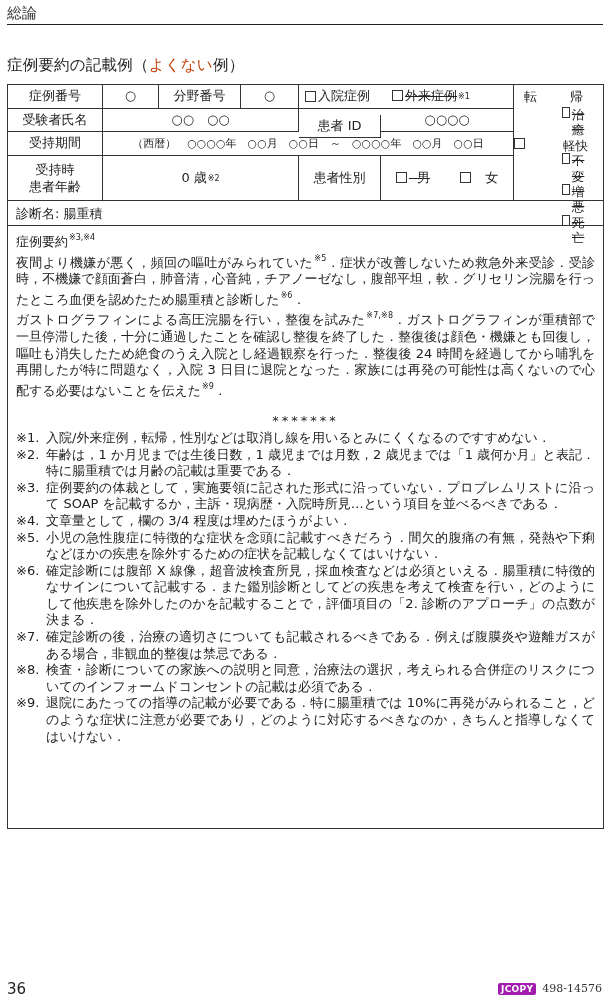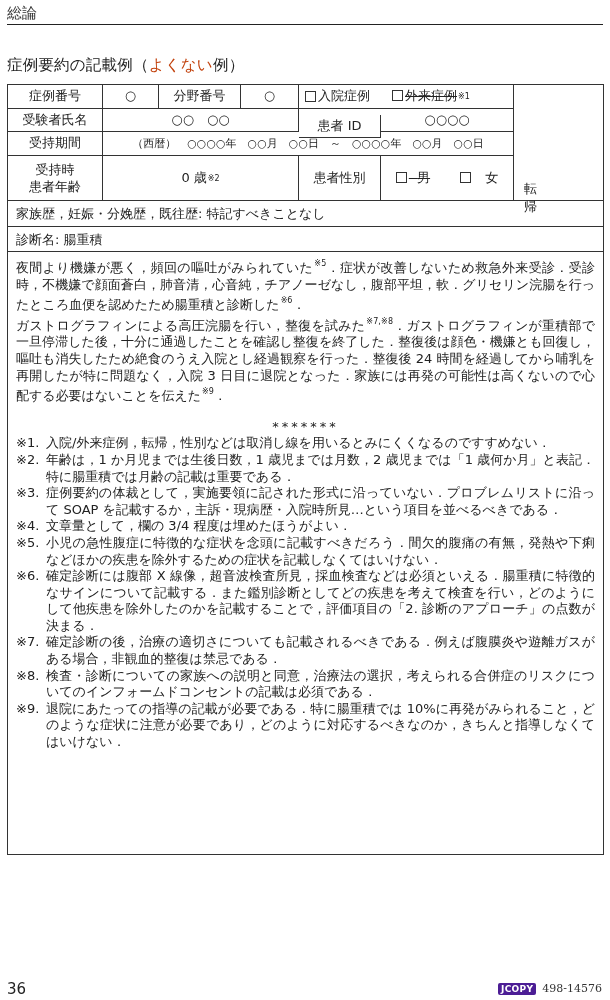--- a/index.html
+++ b/index.html
@@ -14,38 +14,38 @@
 
   .form { position: absolute; left: 7px; top: 84px; width: 597px; border: 1px solid #333; font-size: 13px; }
   .grid { position: relative; height: 116px; border-bottom: 1px solid #333; }
   .cell { position: absolute; display: flex; align-items: center; justify-content: center; border-right: 1px solid #333; border-bottom: 1px solid #333; text-align: center; line-height: 1.25; }
   .cell.nob { border-bottom: none; }
   .small { font-size: 11px; }
   sup { font-size: 8px; vertical-align: 6px; margin-left: 1px; }
   .strike { text-decoration: line-through; text-decoration-thickness: 1px; }
   .box { display: inline-block; width: 11px; height: 11px; border: 1px solid #333; vertical-align: -1px; margin-right: 2px; }
 
-  .tenki { position: absolute; left: 506px; top: 0; width: 90px; height: 116px; display: flex; flex-direction: row; align-items: flex-end; padding-top: 3px; margin-top: 16px; }
+  .tenki { position: absolute; left: 506px; top: 0; width: 90px; height: 116px; display: flex; flex-direction: column; align-items: flex-start; padding-top: 3px; }
   .tenki-title { font-size: 13px; letter-spacing: 10px; margin-left: 10px; margin-bottom: 1px; }
   .tenki-opt { font-size: 12.5px; line-height: 15.4px; width: 74px; display: flex; justify-content: space-between; }
   .tenki-opt.struck { text-decoration: line-through; padding-left: 48px; }
 
   .row-line { border-bottom: 1px solid #333; padding: 4px 8px; font-size: 13px; height: 26px; }
   .row-line.last { height: 25px; }
 
   .summary { padding: 4px 8px 8px 8px; font-size: 13px; line-height: 16.6px; height: 602px; }
   .summary p { text-align: justify; }
   .stars { text-align: center; letter-spacing: 3px; margin-top: 14px; font-size: 13px; }
   .note { display: flex; line-height: 16.6px; }
   .note .mark { width: 30px; flex-shrink: 0; }
   .note .txt { flex: 1; text-align: justify; }
 
   .page-number { position: absolute; left: 7px; top: 980px; font-size: 15px; color: #222; }
   .footer-right { position: absolute; right: 8px; top: 982px; display: flex; align-items: center; gap: 6px; font-family: "DejaVu Serif", "Liberation Serif", serif; font-size: 11px; color: #333; }
-  .jcopy { background: #4c1d95; color: #fff; font-family: "DejaVu Sans", "Liberation Sans", sans-serif; font-weight: bold; font-size: 9px; padding: 1px 3px; border-radius: 2px; letter-spacing: 0.3px; }
+  .jcopy { background: #a21caf; color: #fff; font-family: "DejaVu Sans", "Liberation Sans", sans-serif; font-weight: bold; font-size: 9px; padding: 1px 3px; border-radius: 2px; letter-spacing: 0.3px; }
 </style>
 </head>
 <body>
 
 <div class="chapter">総論</div>
 <div class="chapter-rule"></div>
 
 <div class="section-title"><span>症例要約の記載例（</span><span class="accent">よくない</span><span>例）</span></div>
 
 <div class="form">
@@ -102,24 +102,24 @@
           <span class="box"></span>
           <span>増悪</span>
         </div>
       <div class="tenki-opt struck">
           <span class="box"></span>
           <span>死亡</span>
         </div>
     </div>
   </div>
 
-  <div class="row-line">家族歴，妊娠・分娩歴，既往歴: 特記すべきことなし</div>
   <div class="row-line last">診断名: 腸重積</div>
 
   <div class="summary">
+    <div><span>症例要約</span><sup>※3,※4</sup></div>
     <p><span>夜間より機嫌が悪く，頻回の嘔吐がみられていた</span><sup>※5</sup><span>．症状が改善しないため救急外来受診．受診時，不機嫌で顔面蒼白，肺音清，心音純，チアノーゼなし，腹部平坦，軟．グリセリン浣腸を行ったところ血便を認めたため腸重積と診断した</span><sup>※6</sup><span>．</span></p>
     <p><span>ガストログラフィンによる高圧浣腸を行い，整復を試みた</span><sup>※7,※8</sup><span>．ガストログラフィンが重積部で一旦停滞した後，十分に通過したことを確認し整復を終了した．整復後は顔色・機嫌とも回復し，嘔吐も消失したため絶食のうえ入院とし経過観察を行った．整復後 24 時間を経過してから哺乳を再開したが特に問題なく，入院 3 日目に退院となった．家族には再発の可能性は高くないので心配する必要はないことを伝えた</span><sup>※9</sup><span>．</span></p>
 
     <div class="stars">*******</div>
 
     <div class="note">
         <span class="mark">※1.</span>
         <span class="txt">入院/外来症例，転帰，性別などは取消し線を用いるとみにくくなるのですすめない．</span>
       </div>
     <div class="note">

